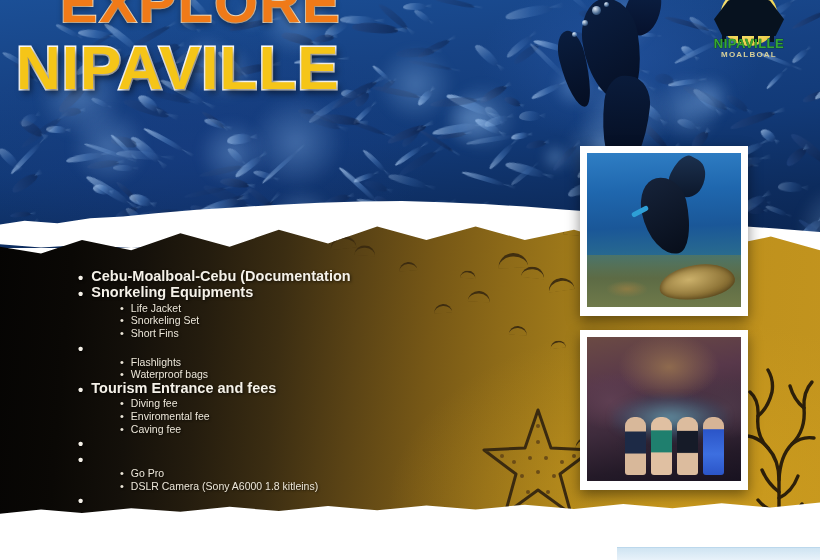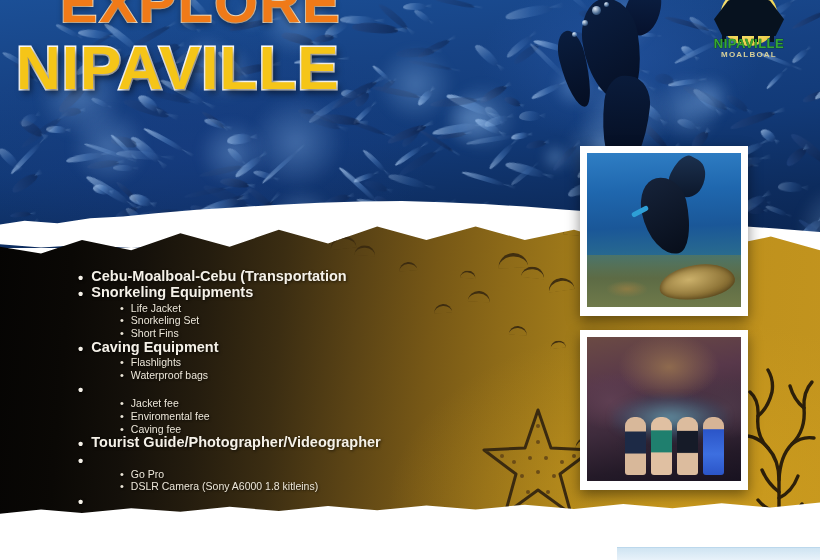--- a/index.html
+++ b/index.html
@@ -600,68 +600,67 @@
         <div class="bird" style="left: 395px; top: 54px; transform: rotate(-5deg) scale(0.7);"></div>
         <div class="bird" style="left: 575px; top: 230px; transform: rotate(-4deg) scale(1);"></div>
         <div class="bird" style="left: 612px; top: 250px; transform: rotate(5deg) scale(0.8);"></div>
         <div class="bird" style="left: 700px; top: 300px; transform: rotate(-3deg) scale(0.7);"></div>
       </div>
   </div>
 
   <div class="list" id="incl-list">
       <div class="l1">
         <span class="dot">•</span>
-        <span>Cebu-Moalboal-Cebu (Transportation</span>
+        <span>Cebu-Moalboal-Cebu (Documentation</span>
       </div>
       <div class="l1">
         <span class="dot">•</span>
         <span>Snorkeling Equipments</span>
       </div>
       <div class="l2">
         <span class="dot">•</span>
         <span>Life Jacket</span>
       </div>
       <div class="l2">
         <span class="dot">•</span>
         <span>Snorkeling Set</span>
       </div>
       <div class="l2">
         <span class="dot">•</span>
         <span>Short Fins</span>
       </div>
       <div class="l1">
         <span class="dot">•</span>
-        <span>Caving Equipment</span>
       </div>
       <div class="l2">
         <span class="dot">•</span>
         <span>Flashlights</span>
       </div>
       <div class="l2">
         <span class="dot">•</span>
         <span>Waterproof bags</span>
       </div>
       <div class="l1">
         <span class="dot">•</span>
-      </div>
-      <div class="l2">
-        <span class="dot">•</span>
-        <span>Jacket fee</span>
+        <span>Tourism Entrance and fees</span>
+      </div>
+      <div class="l2">
+        <span class="dot">•</span>
+        <span>Diving fee</span>
       </div>
       <div class="l2">
         <span class="dot">•</span>
         <span>Enviromental fee</span>
       </div>
       <div class="l2">
         <span class="dot">•</span>
         <span>Caving fee</span>
       </div>
       <div class="l1">
         <span class="dot">•</span>
-        <span>Tourist Guide/Photographer/Videographer</span>
       </div>
       <div class="l1">
         <span class="dot">•</span>
       </div>
       <div class="l2">
         <span class="dot">•</span>
         <span>Go Pro</span>
       </div>
       <div class="l2">
         <span class="dot">•</span>

